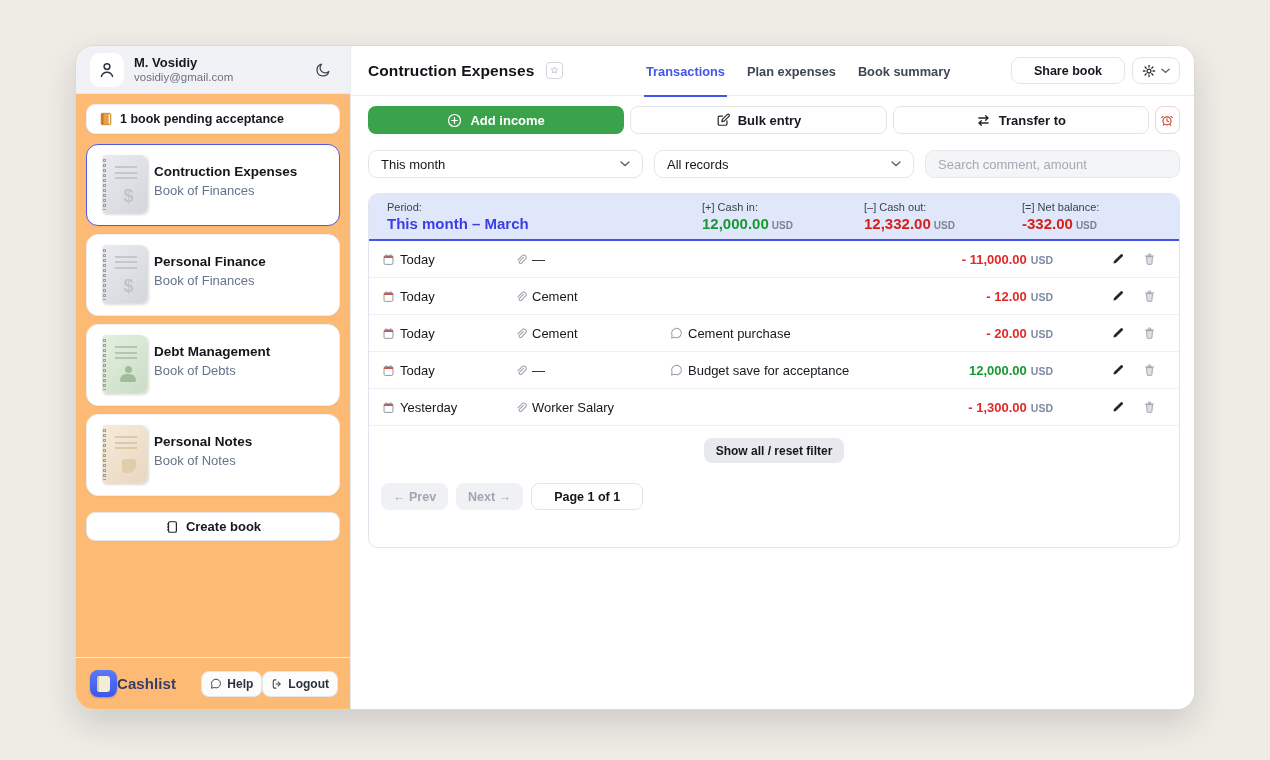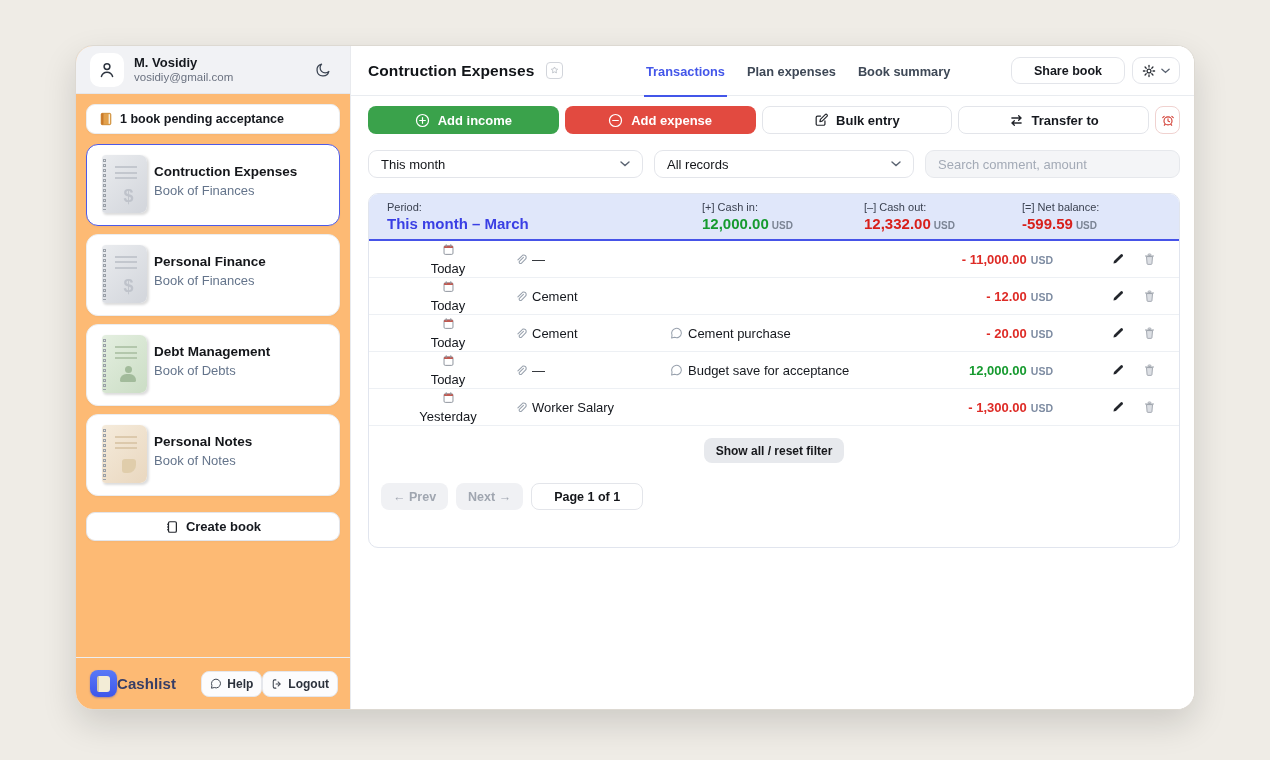--- a/index.html
+++ b/index.html
@@ -73,21 +73,21 @@
 .summary { height:47px; background:#e0e7fa; border-bottom:2px solid #4653e8; display:grid; grid-template-columns:315px 162px 158px auto; padding:7px 0 0 18px; flex:0 0 auto; }
 .sum-label { font-size:11px; color:#3a4150; font-weight:500; margin-bottom:2px; }
 .sum-period { font-size:15px; font-weight:700; color:#3a3fe4; }
 .sum-val { font-size:15px; font-weight:700; }
 .sum-val .cur { font-size:10px; font-weight:700; color:#7b8494; margin-left:3px; }
 .sum-in { color:#169a2f; }
 .sum-out { color:#d8201b; }
 
 .t-head { height:33px; display:flex; align-items:center; border-bottom:1px solid #e7eaf0; font-size:12.5px; font-weight:700; color:#14161a; flex:0 0 auto; }
 .t-row { height:37px; display:flex; align-items:center; border-bottom:1px solid #edf0f4; font-size:13px; color:#15181e; flex:0 0 auto; }
-.c-date { width:145px; padding-left:13px; display:flex; align-items:center; gap:5px;flex-direction:column; }
+.c-date { width:145px; padding-left:13px; display:flex; align-items:center; gap:5px; }
 .c-cat { width:156px; display:flex; align-items:center; gap:5px; }
 .c-comment { flex:1 1 auto; display:flex; align-items:center; gap:5px; }
 .c-amount { width:134px; text-align:right; justify-content:flex-end; display:flex; align-items:baseline; gap:4px; }
 .amt-val { font-size:13px; font-weight:700; }
 .amt-val.v-out { color:#de2b26; }
 .amt-val.v-in { color:#169a2f; }
 .amt-cur { font-size:10.5px; font-weight:600; color:#7e8ca2; }
 .c-actions { width:126px; display:flex; align-items:center; justify-content:flex-end; gap:18px; padding-right:23px; }
 .icon-btn { background:none; border:none; cursor:pointer; display:flex; align-items:center; padding:0; }
 .th-date { width:145px; padding-left:13px; }
@@ -267,27 +267,20 @@
     <div class="content">
       <div class="actions-row">
         <div class="act-btn act-income">
           <svg width="15" height="15" viewBox="0 0 16 16">
               <circle cx="8" cy="8" r="6.4" fill="none" stroke="#fff" stroke-width="1.3"></circle>
               <line x1="8" y1="5" x2="8" y2="11" stroke="#fff" stroke-width="1.3" stroke-linecap="round"></line>
               <line x1="5" y1="8" x2="11" y2="8" stroke="#fff" stroke-width="1.3" stroke-linecap="round"></line>
             </svg>
           <span>Add income</span>
         </div>
-        <div class="act-btn act-expense">
-          <svg width="15" height="15" viewBox="0 0 16 16">
-              <circle cx="8" cy="8" r="6.4" fill="none" stroke="#fff" stroke-width="1.3"></circle>
-              <line x1="5" y1="8" x2="11" y2="8" stroke="#fff" stroke-width="1.3" stroke-linecap="round"></line>
-            </svg>
-          <span>Add expense</span>
-        </div>
         <div class="act-btn act-plain">
           <svg width="14" height="14" viewBox="0 0 16 16">
               <path d="M12.5 9v3.5a1.5 1.5 0 0 1-1.5 1.5H4a1.5 1.5 0 0 1-1.5-1.5V5A1.5 1.5 0 0 1 4 3.5h3.5" fill="none" stroke="#23262c" stroke-width="1.4" stroke-linecap="round"></path>
               <path d="M12.8 1.8a1.4 1.4 0 0 1 2 2L9.3 9.3l-2.6.6.6-2.6z" fill="none" stroke="#23262c" stroke-width="1.3" stroke-linejoin="round"></path>
             </svg>
           <span>Bulk entry</span>
         </div>
         <div class="act-btn act-plain">
           <svg width="15" height="13" viewBox="0 0 16 14">
               <path d="M3 4.3h9.5M10.3 1.8l2.6 2.5-2.6 2.5" fill="none" stroke="#23262c" stroke-width="1.4" stroke-linecap="round" stroke-linejoin="round"></path>
@@ -330,21 +323,21 @@
           <div>
             <div class="sum-label">[+] Cash in:</div>
             <div class="sum-val sum-in"><span>12,000.00</span><span class="cur">USD</span></div>
           </div>
           <div>
             <div class="sum-label">[–] Cash out:</div>
             <div class="sum-val sum-out"><span>12,332.00</span><span class="cur">USD</span></div>
           </div>
           <div>
             <div class="sum-label">[=] Net balance:</div>
-            <div class="sum-val sum-out"><span>-599.59</span><span class="cur">USD</span></div>
+            <div class="sum-val sum-out"><span>-332.00</span><span class="cur">USD</span></div>
           </div>
         </div>
 
 
         <div>
 
             <div class="t-row">
               <div class="c-date">
                 <svg width="13" height="13" viewBox="0 0 16 16">
                   <rect x="2.5" y="3.5" width="11" height="10.5" rx="1.5" fill="#fff" stroke="#8d939c" stroke-width="1.2"></rect>

